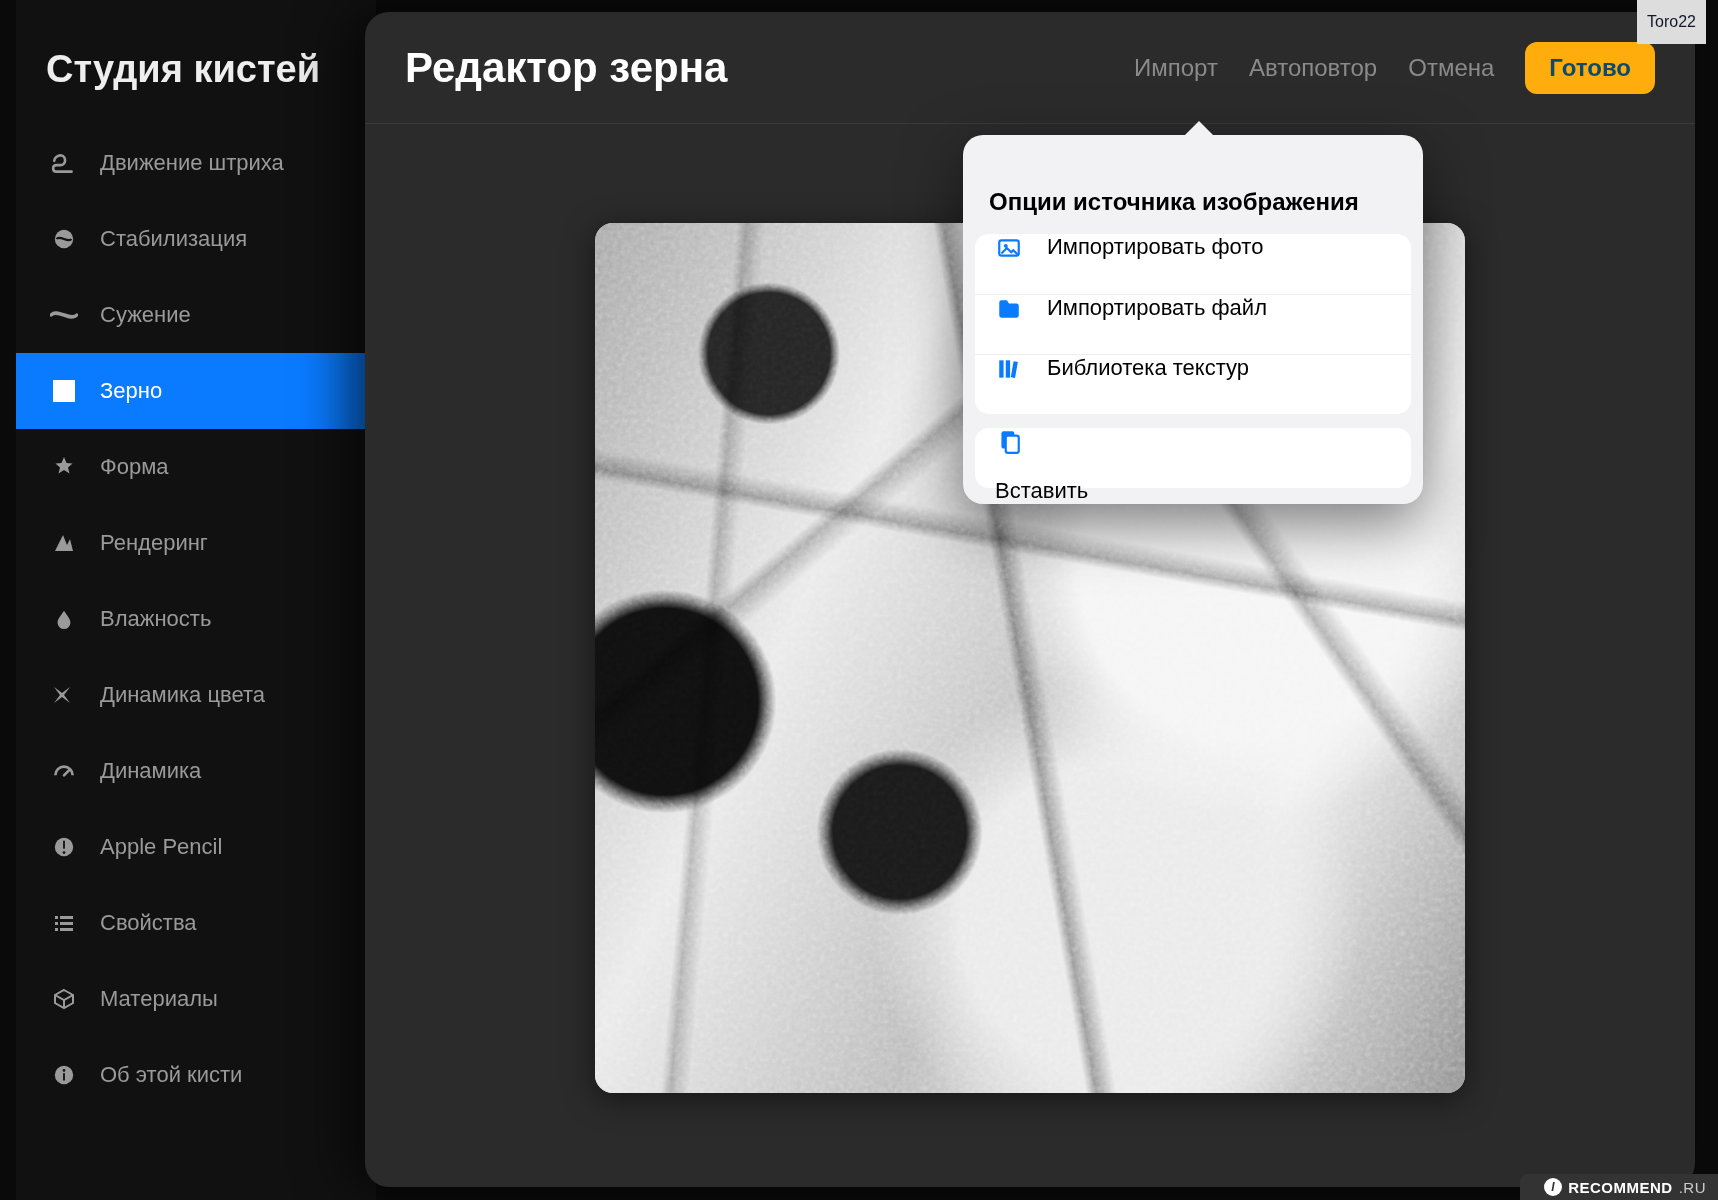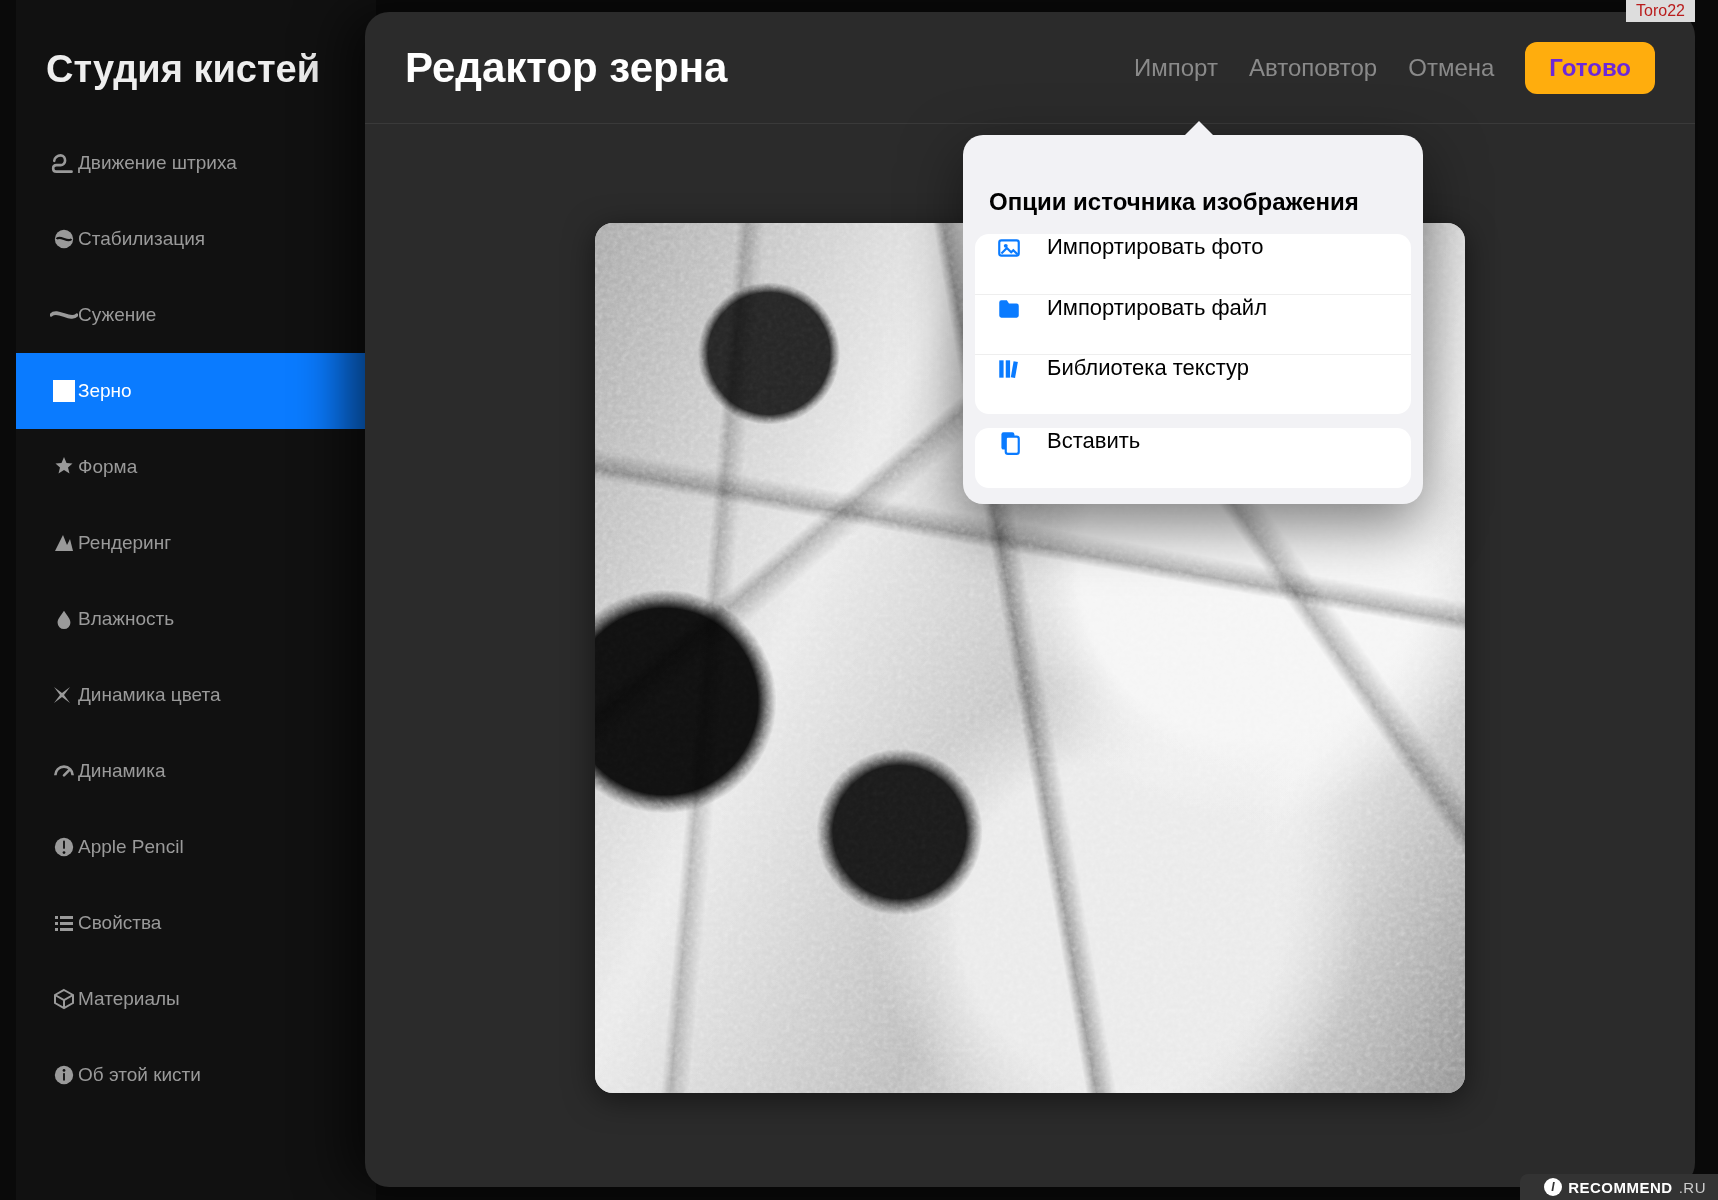--- a/index.html
+++ b/index.html
@@ -32,23 +32,24 @@
 .sidebar-title {
   font-size: 38px;
   font-weight: 700;
   color: #eee;
   padding: 20px 28px 34px 30px;
 }
 
 .sidebar-item {
   display: flex;
   align-items: center;
+  gap: 22px;
   height: 76px;
   padding: 0 34px;
-  font-size: 19px;
+  font-size: 22px;
   color: #9a9a9a;
   cursor: pointer;
 }
 .sidebar-item .icon { width: 28px; height: 28px; display:flex; align-items:center; justify-content:center; }
 .sidebar-item.selected {
   background: #0a7bff;
   color: #fff;
 }
 .sidebar-item.selected .icon svg path,
 .sidebar-item.selected .icon svg circle,
@@ -84,21 +85,21 @@
   align-items: center;
   gap: 31px;
 }
 .header-link {
   font-size: 24px;
   color: #8a8a8a;
   cursor: pointer;
 }
 .btn-done {
   background: #ffad0d;
-  color: #6d28d9;
+  color: #0c4a6e;
   font-size: 24px;
   font-weight: 600;
   padding: 12px 24px;
   border-radius: 12px;
   cursor: pointer;
 }
 
 .editor-canvas-wrap {
   position: relative;
   width: 100%;
@@ -180,33 +181,33 @@
   height: 60px;
   background:#fff;
   padding: 0 20px;
   font-size: 22px;
   color:#000;
   cursor:pointer;
 }
 .popover-item + .popover-item { border-top:1px solid #eee; }
 .popover-item:first-child { border-radius:14px 14px 0 0; }
 .popover-item:last-child { border-radius:0 0 14px 14px; }
-.popover-item.single { border-radius:14px; }
+.popover-item.single { border-radius:14px;flex-direction:column; }
 .popover-gap { height:14px; }
 
 .popover-item .pi-icon { width:28px; height:28px; display:flex; align-items:center; justify-content:center; }
 .pi-icon svg { width:26px; height:26px; }
 
 .watermark-tag {
   position:absolute;
-  top:0; right:23px;
+  top:0; right:12px;
   background:#ddd;
-  color:#b91c1c;
+  color:#0f172a;
   font-size:16px;
-  padding:2px 10px;
+  padding:13px 10px;
   z-index:50;
   font-family: Arial, sans-serif;
 }
 .watermark-strip {
   position:absolute;
   bottom:0; right:0;
   background:#333;
   color:#ccc;
   font-size:15px;
   padding:4px 12px 4px 24px;

